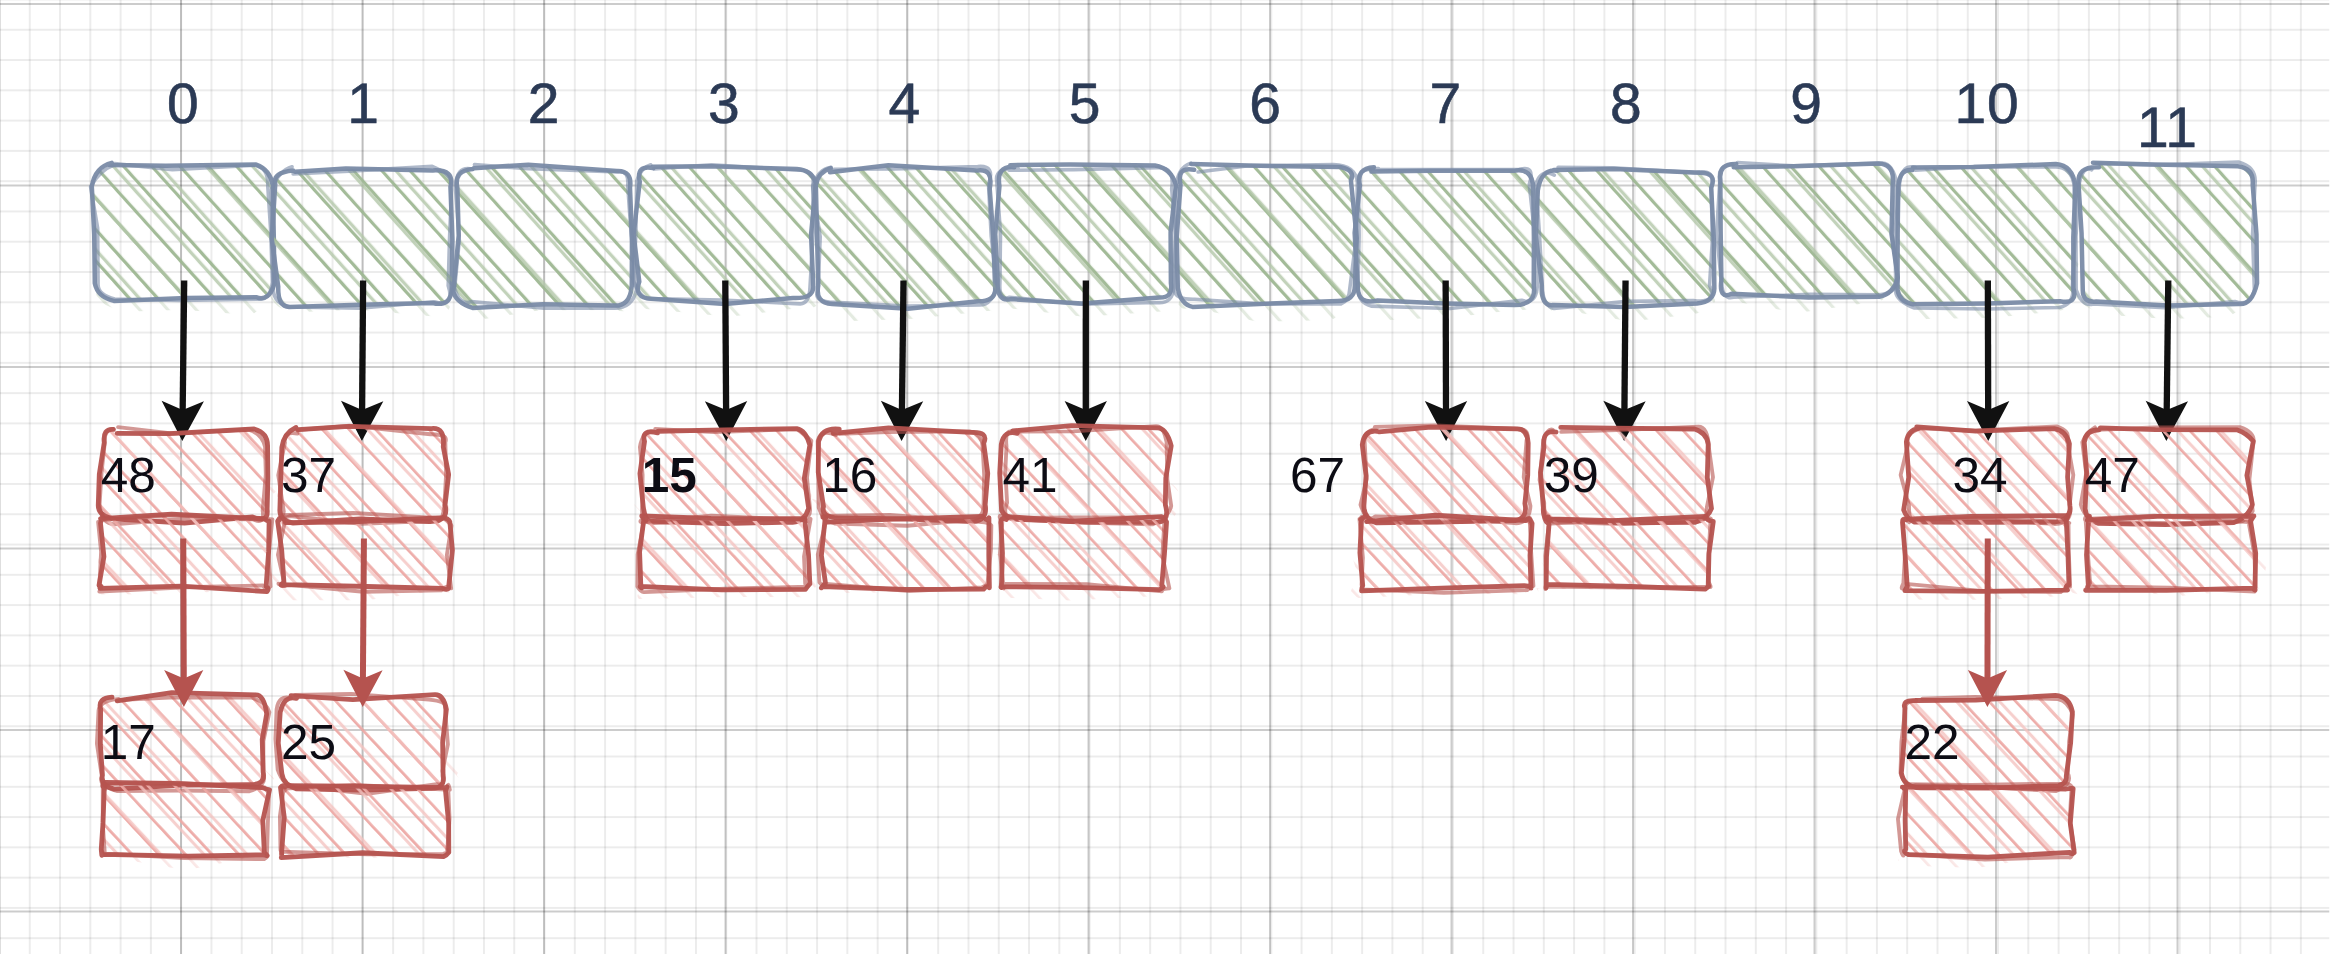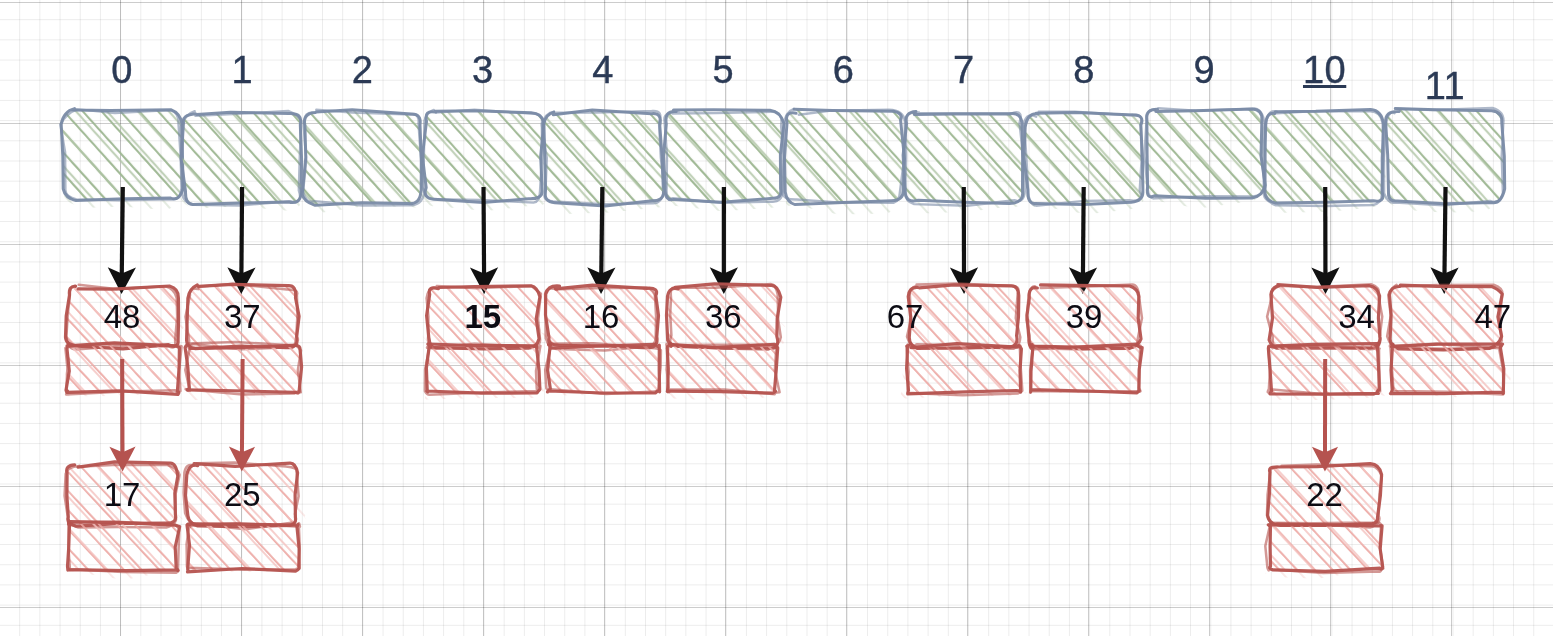--- a/index.html
+++ b/index.html
@@ -49,21 +49,21 @@
     font-family: "Liberation Sans", sans-serif;
     font-size: 38px;
     line-height: 46px;
     letter-spacing: 0.5px;
     -webkit-text-stroke: 0.4px #2b3a55;
   }
 
   
   .node-value {
     position: absolute;
-    text-align: center;
+    text-align: left;
     color: #0c0c14;
     font-family: "Liberation Sans", sans-serif;
     font-size: 33px;
     line-height: 40px;
   }
 </style>
 </head>
 <body>
 
 <div id="canvas">
@@ -405,31 +405,31 @@
       <div class="idx-label" style="left: 62px; top: 47px; width: 120.25px;">0</div>
       <div class="idx-label" style="left: 182.25px; top: 47px; width: 120.25px;">1</div>
       <div class="idx-label" style="left: 302.5px; top: 47px; width: 120.25px;">2</div>
       <div class="idx-label" style="left: 422.75px; top: 47px; width: 120.25px;">3</div>
       <div class="idx-label" style="left: 543px; top: 47px; width: 120.25px;">4</div>
       <div class="idx-label" style="left: 663.25px; top: 47px; width: 120.25px;">5</div>
       <div class="idx-label" style="left: 783.5px; top: 47px; width: 120.25px;">6</div>
       <div class="idx-label" style="left: 903.75px; top: 47px; width: 120.25px;">7</div>
       <div class="idx-label" style="left: 1024px; top: 47px; width: 120.25px;">8</div>
       <div class="idx-label" style="left: 1144.25px; top: 47px; width: 120.25px;">9</div>
-      <div class="idx-label" style="left: 1264.5px; top: 47px; width: 120.25px; text-decoration: underline;">10</div>
+      <div class="idx-label" style="left: 1264.5px; top: 47px; width: 120.25px;">10</div>
       <div class="idx-label" style="left: 1384.75px; top: 47px; width: 120.25px; margin-top: 16px;">11</div>
     </div>
   <div id="values-layer">
       <div class="node-value" style="left: 67.125px; top: 297px; width: 110px;">48</div>
       <div class="node-value" style="left: 187.375px; top: 297px; width: 110px;">37</div>
       <div class="node-value" style="left: 427.875px; top: 297px; width: 110px; font-weight: bold;">15</div>
       <div class="node-value" style="left: 548.125px; top: 297px; width: 106px;">16</div>
-      <div class="node-value" style="left: 668.375px; top: 297px; width: 110px;">36</div>
+      <div class="node-value" style="left: 668.375px; top: 297px; width: 110px;">41</div>
       <div class="node-value" style="left: 860px; top: 297px; width: 90px;">67</div>
       <div class="node-value" style="left: 1029.12px; top: 297px; width: 110px;">39</div>
       <div class="node-value" style="left: 1269.62px; top: 297px; width: 110px; margin-left: 32px;">34</div>
-      <div class="node-value" style="left: 1389.88px; top: 297px; width: 110px; padding-left: 48px;">47</div>
+      <div class="node-value" style="left: 1389.88px; top: 297px; width: 110px;">47</div>
       <div class="node-value" style="left: 67.125px; top: 475px; width: 110px;">17</div>
       <div class="node-value" style="left: 187.375px; top: 475px; width: 110px;">25</div>
       <div class="node-value" style="left: 1269.62px; top: 475px; width: 110px;">22</div>
     </div>
 
 </div>
 
 </body></html>

